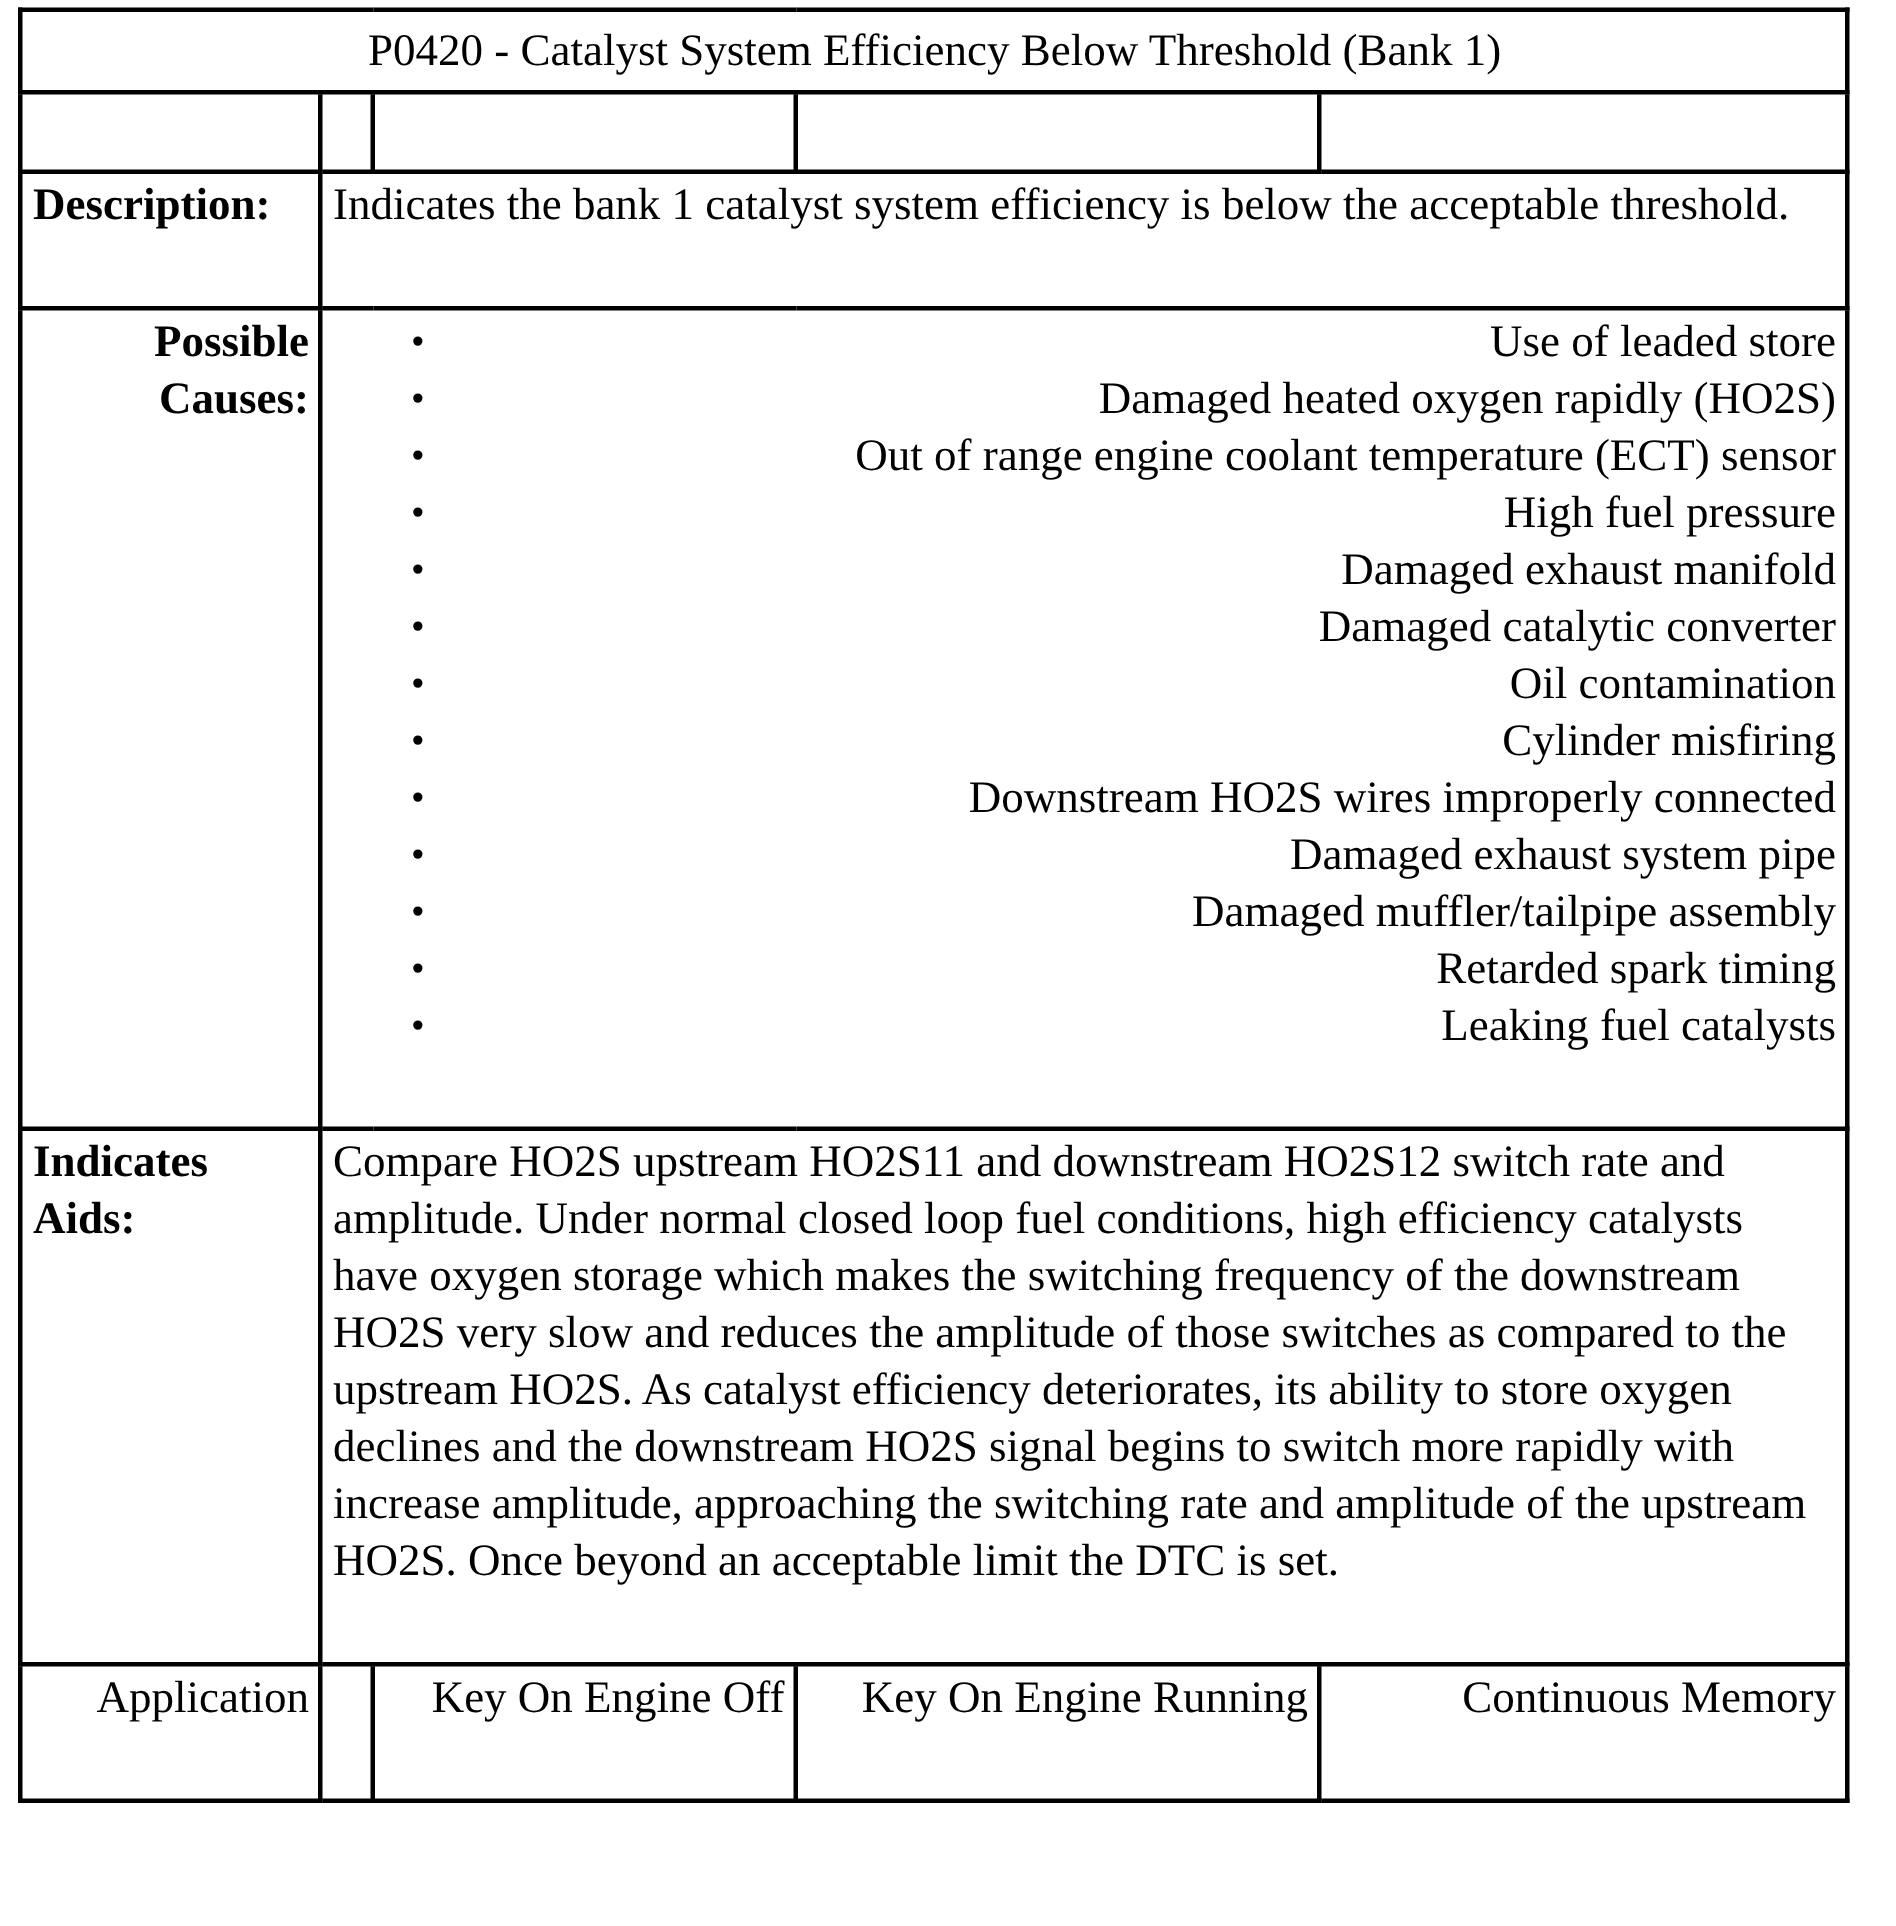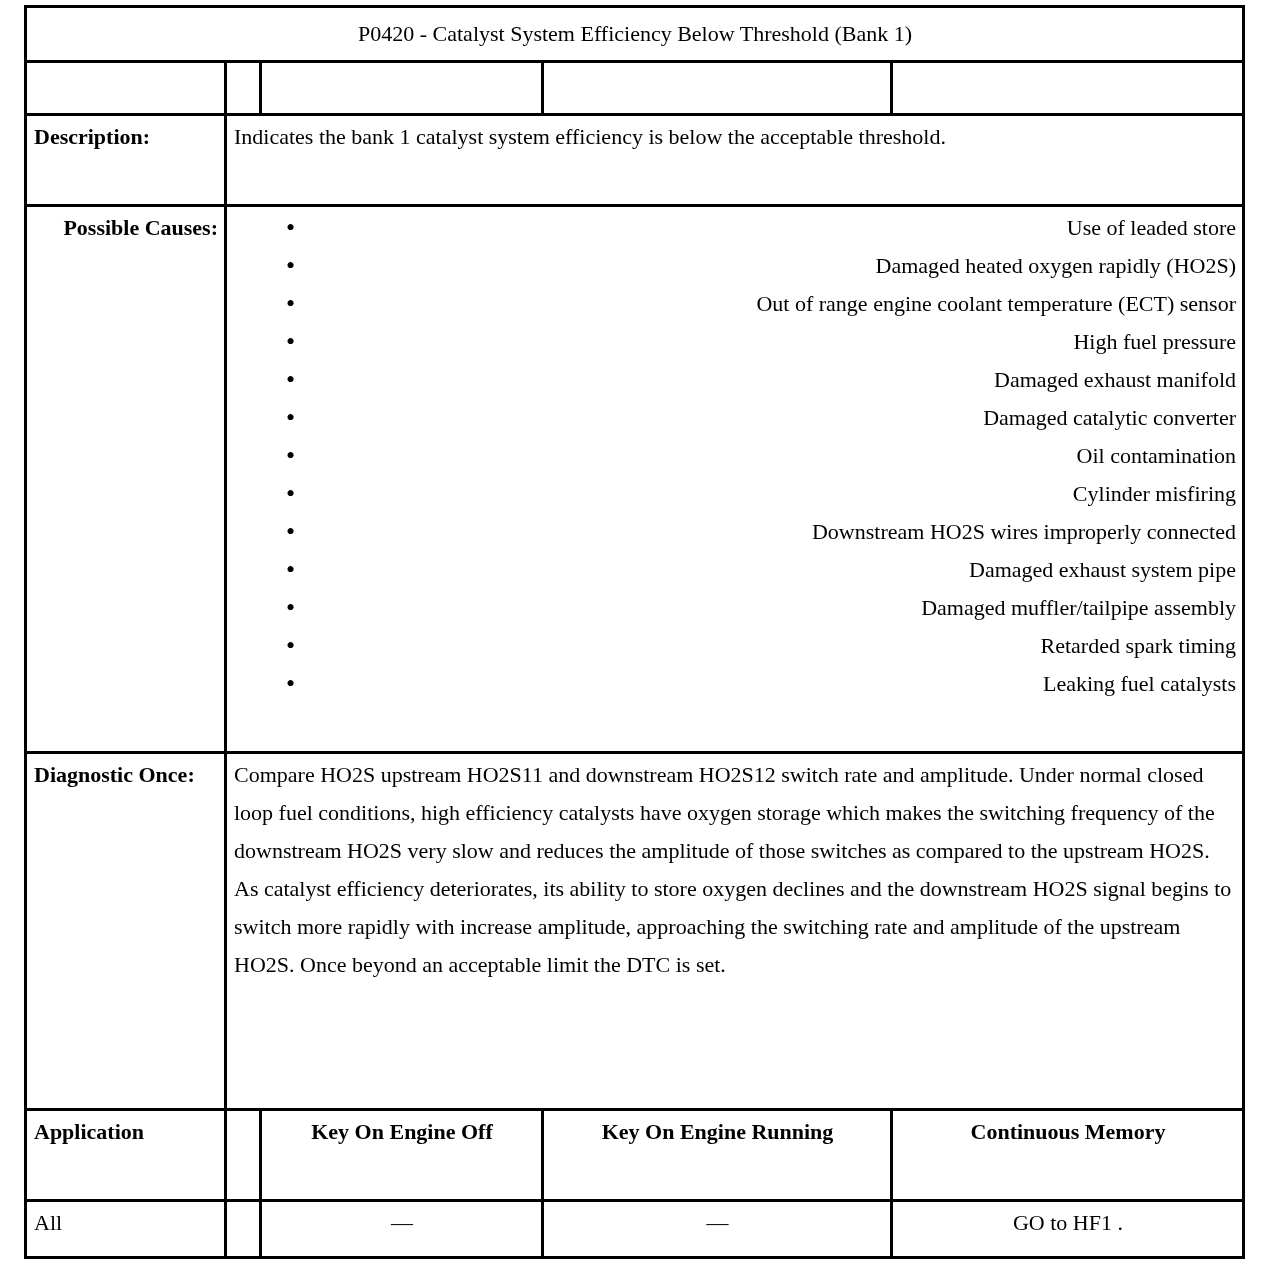--- a/index.html
+++ b/index.html
@@ -1,35 +1,35 @@
 <!DOCTYPE html>
 <html><head>
 <meta charset="utf-8">
 <style>
   html, body { margin: 0; padding: 0; background: #ffffff; }
   body { width: 1264px; height: 1284px; position: relative; font-family: "Liberation Serif", "DejaVu Serif", serif; color: #000; }
   table.dtc {
-    position: absolute; left: 24px; top: 5px;
+    position: absolute; left: 12px; top: 5px;
     width: 1218px;
     border-collapse: collapse;
     table-layout: fixed;
-    font-size: 22px;
+    font-size: 30px;
     line-height: 38px;
   }
   table.dtc td { border: 3px solid #000; vertical-align: top; padding: 2px 6px 2px 7px; }
   .title-cell { text-align: center; height: 48px; vertical-align: middle !important; }
   .blank-row td { height: 46px; }
   .label { font-weight: bold; }
   .desc-row td { height: 84px; }
   .causes-cell ul { margin: 0; padding: 0 0 0 98px; list-style: none; }
   .causes-cell li { position: relative; }
   .causes-cell li::before { content: "\2022"; position: absolute; left: -46px; top: 0; font-size: 26px; }
   .causes-row td { height: 540px; text-align: right; }
   .aids-row td { height: 350px; }
-  .hdr-row td { height: 84px; font-weight: bold; }
+  .hdr-row td { height: 84px; font-weight: normal; text-align: right; }
   .center { text-align: center; }
   .val-row td { height: 50px; vertical-align: middle; }
 </style>
 </head>
 <body>
 
 <table class="dtc">
   <colgroup>
     <col style="width:200px">
     <col style="width:35px">
@@ -66,31 +66,24 @@
         <li>Cylinder misfiring</li>
         <li>Downstream HO2S wires improperly connected</li>
         <li>Damaged exhaust system pipe</li>
         <li>Damaged muffler/tailpipe assembly</li>
         <li>Retarded spark timing</li>
         <li>Leaking fuel catalysts</li>
       </ul>
     </td>
   </tr>
   <tr class="aids-row">
-    <td class="label">Diagnostic Once:</td>
+    <td class="label">Indicates Aids:</td>
     <td colspan="4">Compare HO2S upstream HO2S11 and downstream HO2S12 switch rate and amplitude. Under normal closed loop fuel conditions, high efficiency catalysts have oxygen storage which makes the switching frequency of the downstream HO2S very slow and reduces the amplitude of those switches as compared to the upstream HO2S. As catalyst efficiency deteriorates, its ability to store oxygen declines and the downstream HO2S signal begins to switch more rapidly with increase amplitude, approaching the switching rate and amplitude of the upstream HO2S. Once beyond an acceptable limit the DTC is set.</td>
   </tr>
   <tr class="hdr-row">
     <td>Application</td>
     <td></td>
     <td class="center">Key On Engine Off</td>
     <td class="center">Key On Engine Running</td>
     <td class="center">Continuous Memory</td>
   </tr>
-  <tr class="val-row">
-    <td>All</td>
-    <td></td>
-    <td class="center">—</td>
-    <td class="center">—</td>
-    <td class="center">GO to HF1 .</td>
-  </tr>
 </tbody>
   </table>
 
 </body></html>

